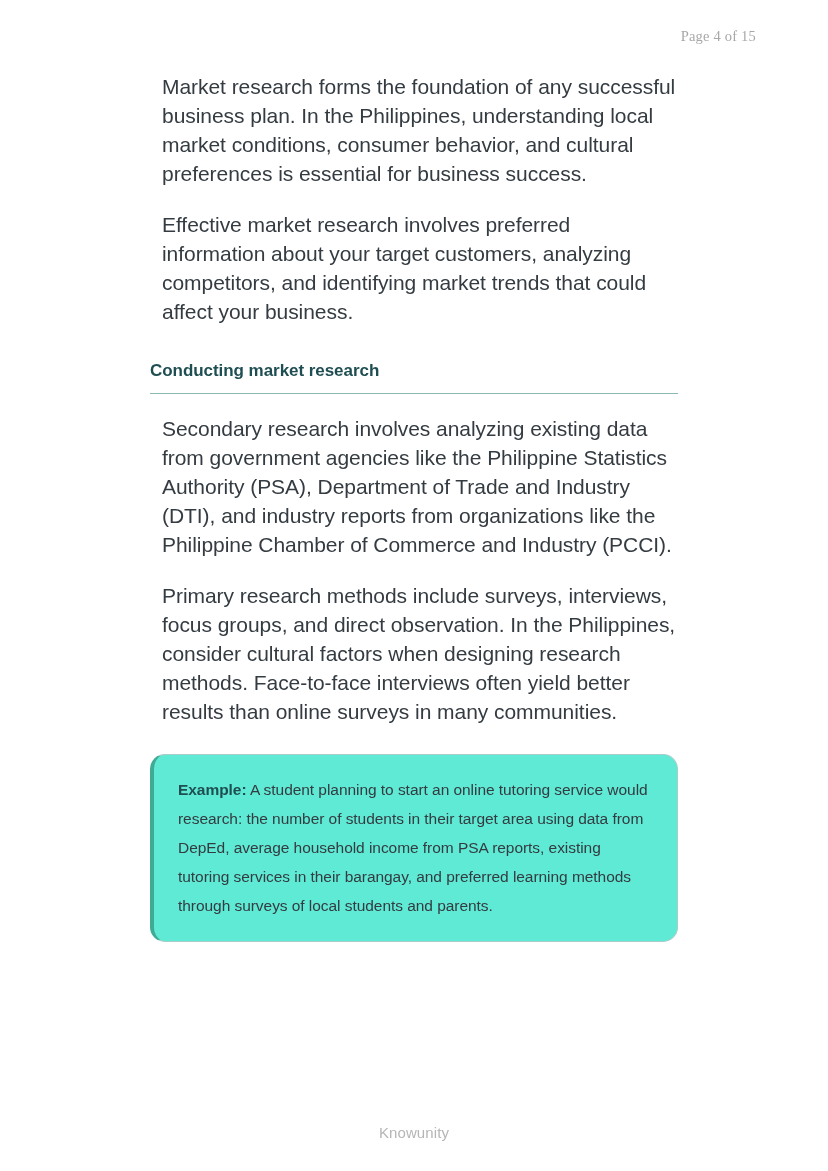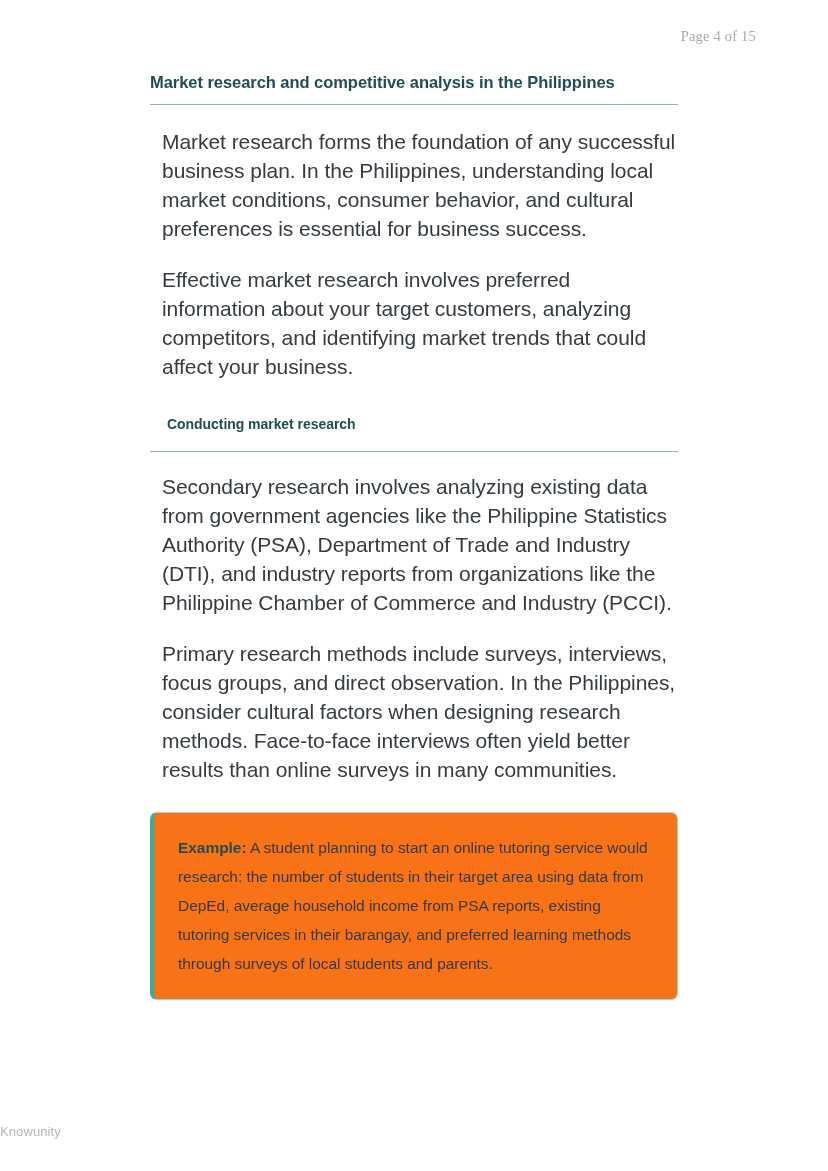--- a/index.html
+++ b/index.html
@@ -50,22 +50,22 @@
   }
   .h1 {
     margin: 0;
     font-size: 16.5px;
     font-weight: bold;
     color: #1f4e52;
     letter-spacing: -0.05px;
     line-height: 1.3;
   }
   .h2 {
-    margin: 17px;
-    font-size: 14px;
+    margin: 0;
+    font-size: 17px;
     font-weight: bold;
     color: #1f4e52;
     letter-spacing: -0.05px;
     line-height: 1.3;
   }
   .rule {
     margin-top: 11px;
     height: 1px;
     width: 100%;
     background: #8bb8b4;
@@ -84,62 +84,58 @@
     color: #343b41;
     letter-spacing: -0.05px;
   }
   p.body:last-child { margin-bottom: 0; }
 
   
   .callout {
     margin-top: 28px;
     border: 1px solid #a9cdc9;
     border-left: 4px solid #3fab95;
-    border-radius: 7px;
+    border-radius: 15px;
     padding: 20px 24px 21px 24px;
     box-sizing: border-box;
-    background: #f97316;
+    background: #5eead4;
   }
   .callout p {
     margin: 0;
     font-size: 15.5px;
     line-height: 29px;
     color: #343b41;
     letter-spacing: -0.05px;
   }
   .callout .label {
     font-weight: bold;
     color: #1f4e52;
   }
 
   
   .page-footer {
     position: absolute;
     left: 0;
     right: 0;
     top: 1124px;
-    text-align: left;
-    font-size: 13px;
+    text-align: center;
+    font-size: 15px;
     color: #b6b6b6;
     letter-spacing: 0.1px;
   }
 </style>
 </head>
 <body>
 
 <div class="page">
 
   <div class="page-header">Page 4 of 15</div>
 
   <div class="content">
 
-    <div class="heading-block">
-      <h1 class="h1">Market research and competitive analysis in the Philippines</h1>
-      <div class="rule"></div>
-    </div>
 
     <p class="body">Market research forms the foundation of any successful business plan. In the Philippines, understanding local market conditions, consumer behavior, and cultural preferences is essential for business success.</p>
     <p class="body">Effective market research involves preferred information about your target customers, analyzing competitors, and identifying market trends that could affect your business.</p>
 
     <div class="heading-block second">
       <h2 class="h2">Conducting market research</h2>
       <div class="rule"></div>
     </div>
 
     <p class="body">Secondary research involves analyzing existing data from government agencies like the Philippine Statistics Authority (PSA), Department of Trade and Industry (DTI), and industry reports from organizations like the Philippine Chamber of Commerce and Industry (PCCI).</p>

